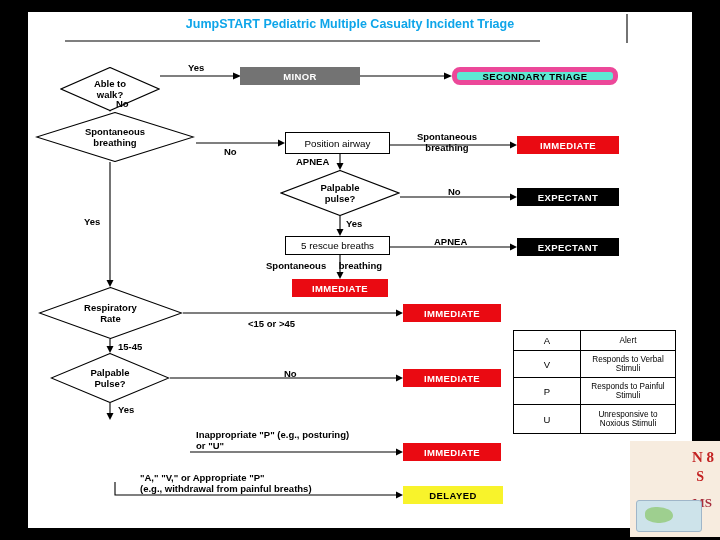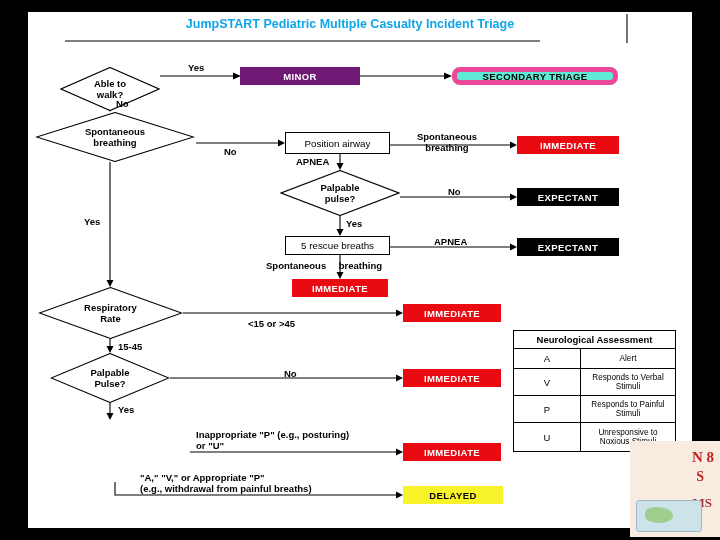--- a/index.html
+++ b/index.html
@@ -8,21 +8,21 @@
   .title{position:absolute;left:30px;top:17px;width:640px;text-align:center;font-size:12.5px;font-weight:bold;color:#0ea5e9;z-index:2;}
   svg.connectors{position:absolute;left:0;top:0;width:720px;height:540px;z-index:1;pointer-events:none;}
   svg.connectors line, svg.connectors polyline{stroke:#000;stroke-width:1.1;}
   svg.connectors polygon{fill:#000;}
   .diamond{position:absolute;display:flex;align-items:center;justify-content:center;text-align:center;
            font-size:9.5px;font-weight:bold;line-height:11px;z-index:2;color:#000;}
   .dshape{position:absolute;left:0;top:0;width:100%;height:100%;}
   .dlabel{position:relative;z-index:1;}
   .obox{position:absolute;display:flex;align-items:center;justify-content:center;
         font-size:9.5px;font-weight:bold;letter-spacing:0.4px;z-index:2;box-sizing:border-box;}
-  .green{background:#701a75;color:#fff;}
+  .green{background:#737373;color:#fff;}
   .blue{background:#5eead4;color:#000;border:5px solid #ec4899;border-radius:8px;}
   .red{background:#ea0a12;color:#fff;}
   .black{background:#000000;color:#fff;}
   .yellow{background:#f8f32b;color:#000;}
   .wbox{background:#fff;border:1px solid #000;color:#000;font-weight:normal;letter-spacing:0;}
   .elabel{position:absolute;font-size:9.5px;font-weight:bold;color:#000;z-index:3;white-space:nowrap;}
   .wrap{white-space:normal;line-height:11px;}
   .ntable{position:absolute;left:513px;top:330px;border-collapse:collapse;background:#fff;z-index:2;}
   .ntable th,.ntable td{border:1px solid #000;text-align:center;padding:1px 3px;color:#000;}
   .ntable th{font-size:9.5px;font-weight:bold;height:15px;}
@@ -147,23 +147,20 @@
     <div>Inappropriate "P" (e.g., posturing)</div>
     <div>or "U"</div>
   </div>
   <div class="elabel wrap" style="left:140px;top:472px;width:240px;">
     <div>"A," "V," or Appropriate "P"</div>
     <div>(e.g., withdrawal from painful breaths)</div>
   </div>
 
   <table class="ntable">
     <tbody>
-        <tr>
-          <th colspan="2">Neurological Assessment</th>
-        </tr>
     <tr class="r1">
           <td class="tkey">A</td>
           <td class="tval">Alert</td>
         </tr>
     <tr class="r2">
           <td class="tkey">V</td>
           <td class="tval">Responds to Verbal Stimuli</td>
         </tr>
     <tr class="r3">
           <td class="tkey">P</td>

